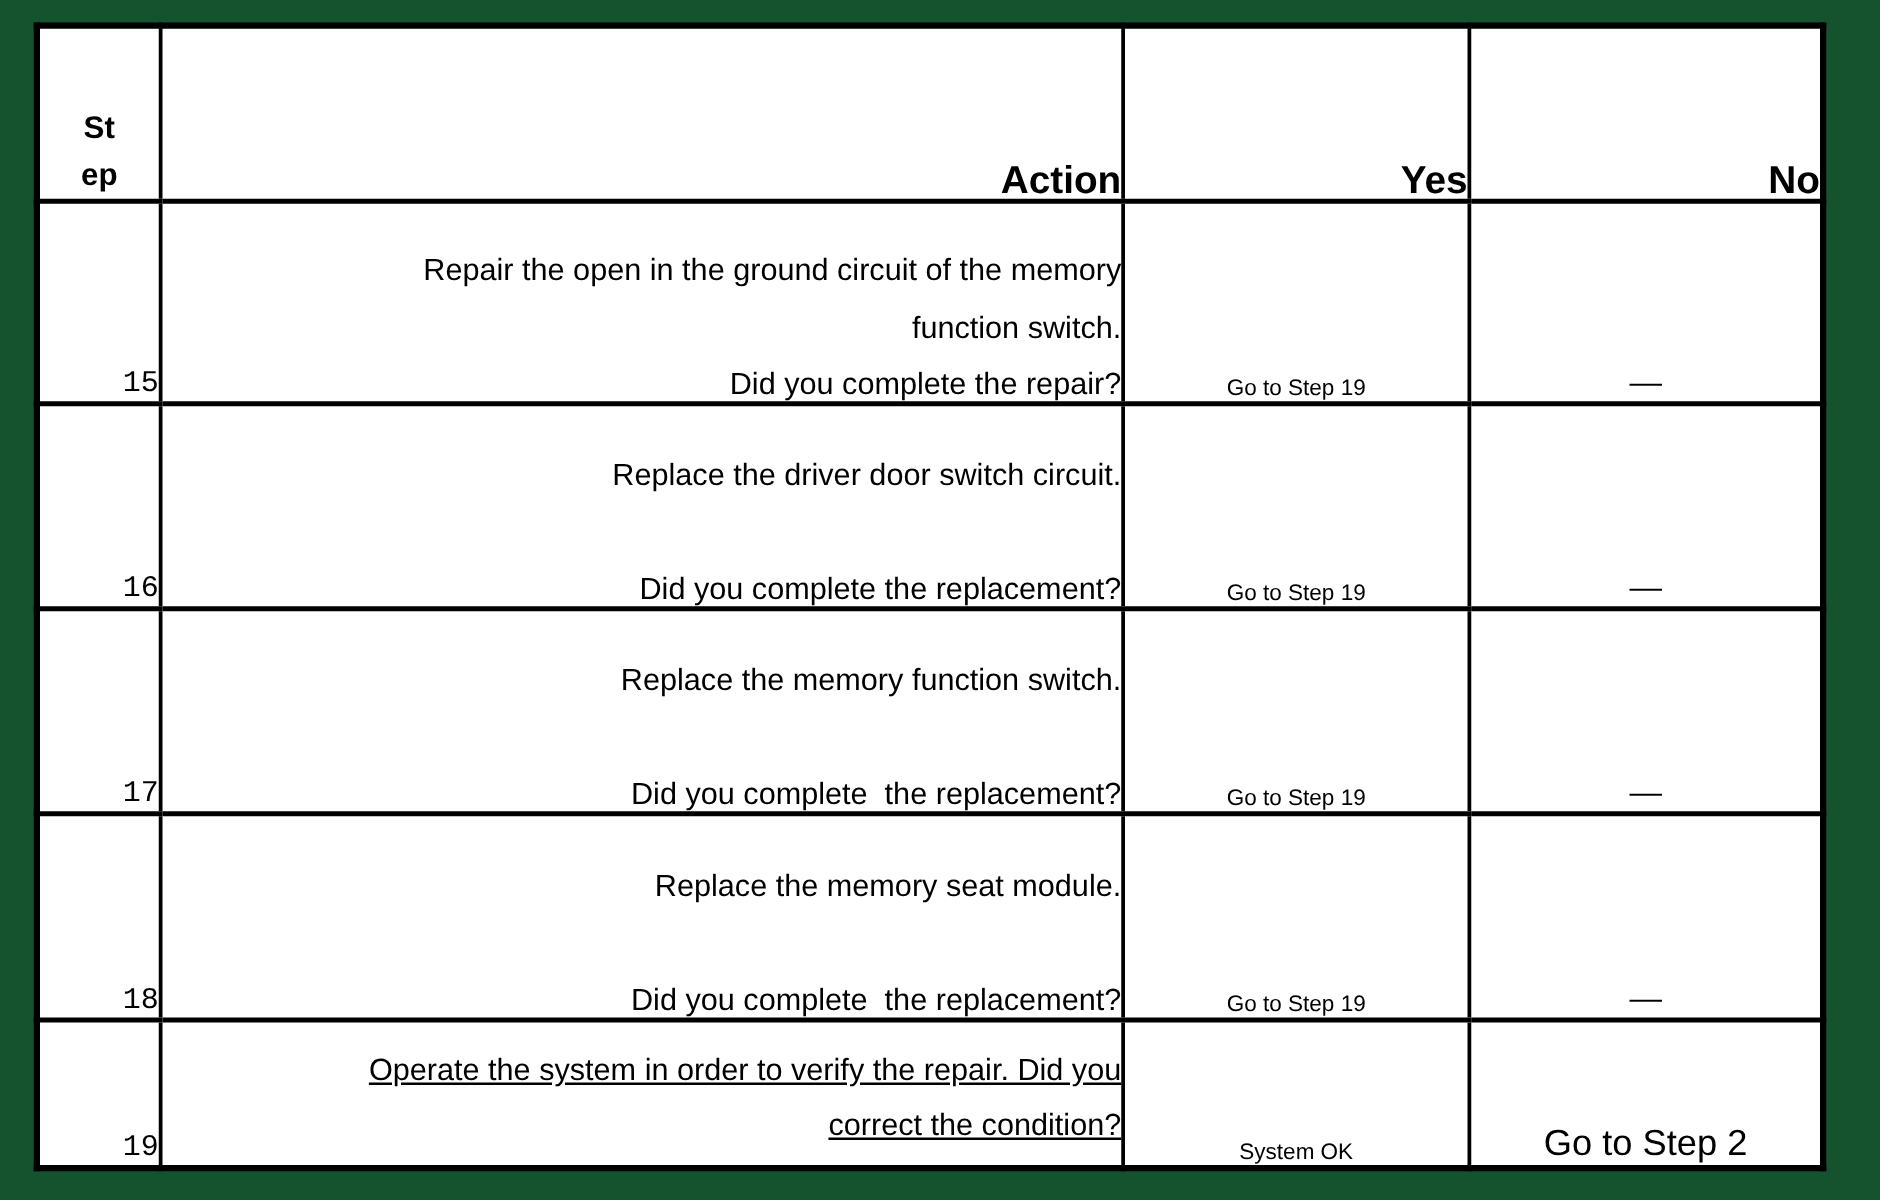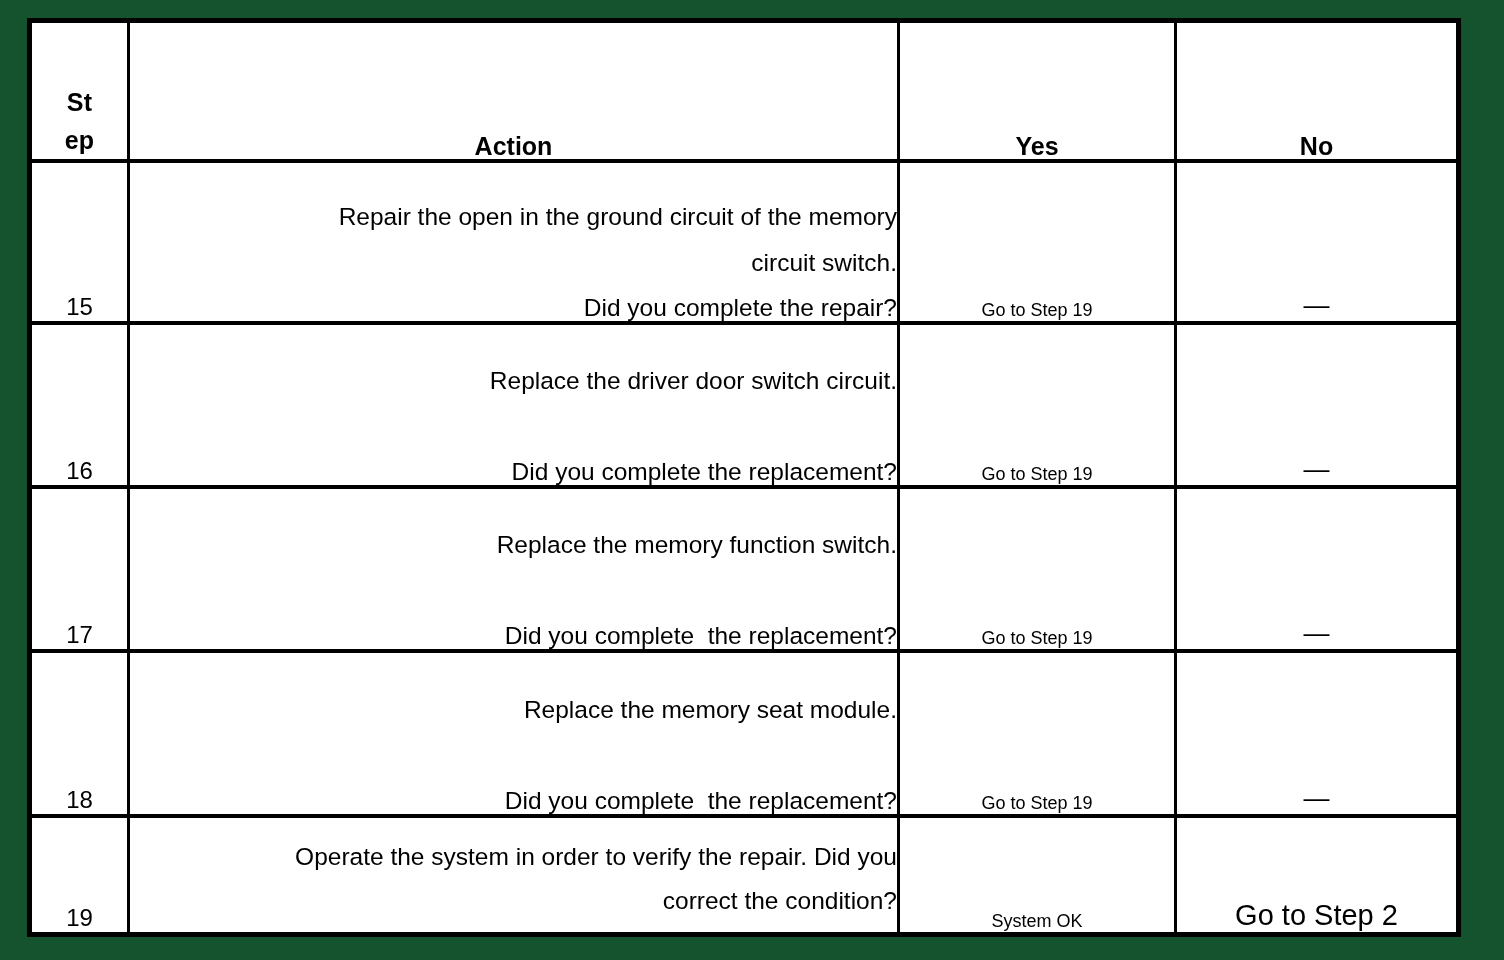--- a/index.html
+++ b/index.html
@@ -50,43 +50,44 @@
     border-top: 4px solid #000;
     border-bottom: 4px solid #000;
     padding: 0;
     vertical-align: bottom;
     background: #ffffff;
   }
 
   
   .hdr-row { height: 140px; }
   .hdr-cell {
-    text-align: center;
+    text-align: right;
     font-weight: bold;
-    font-size: 25px;
+    font-size: 31px;
     line-height: 1.0;
     padding-bottom: 16px;
   }
   .hdr-step {
     font-weight: bold;
     font-size: 25px;
     line-height: 1.52;
     text-align: center;
     padding-bottom: 16px;
     letter-spacing: 0.2px;
   }
   .hdr-step .ln { display: block; }
 
   
   .cell-step {
-    text-align: center;
+    text-align: right;
     font-size: 24px;
     vertical-align: middle;
     padding-left: 19px;
     font-weight: normal;
+    font-family: Liberation Mono, monospace;
   }
   .cell-action {
     text-align: right;
     font-size: 24.5px;
     line-height: 1.0;
     vertical-align: top;
     padding-left: 17px;
     padding-top: 17px;
   }
   .cell-action .ln {
@@ -120,21 +121,21 @@
   }
 
   
   .r15 { height: 162px; }
   .r16 { height: 164px; }
   .r17 { height: 164px; }
   .r18 { height: 165px; }
   .r19 { height: 119px; }
 
   .r19 .cell-action { padding-top: 14px; }
-  .r19 .cell-action .ln { margin-bottom: 19px; }
+  .r19 .cell-action .ln { margin-bottom: 19px; text-decoration: underline; }
 </style>
 </head>
 <body>
 
 <div id="sheet">
 
   <table id="diag-table">
     <colgroup>
       <col class="c-step">
       <col class="c-action">
@@ -153,21 +154,21 @@
         <th class="hdr-cell">No</th>
       </tr>
     </thead>
 
     <tbody>
 
       <tr class="r15">
         <td class="cell-step">15</td>
         <td class="cell-action">
           <span class="ln">Repair the open in the ground circuit of the memory</span>
-          <span class="ln">circuit switch.</span>
+          <span class="ln">function switch.</span>
           <span class="ln"> Did you complete the repair?</span>
         </td>
         <td class="cell-yes">Go to Step 19</td>
         <td class="cell-no dash">—</td>
       </tr>
 
       <tr class="r16">
         <td class="cell-step">16</td>
         <td class="cell-action">
           <span class="ln">Replace the driver door switch circuit.</span>

